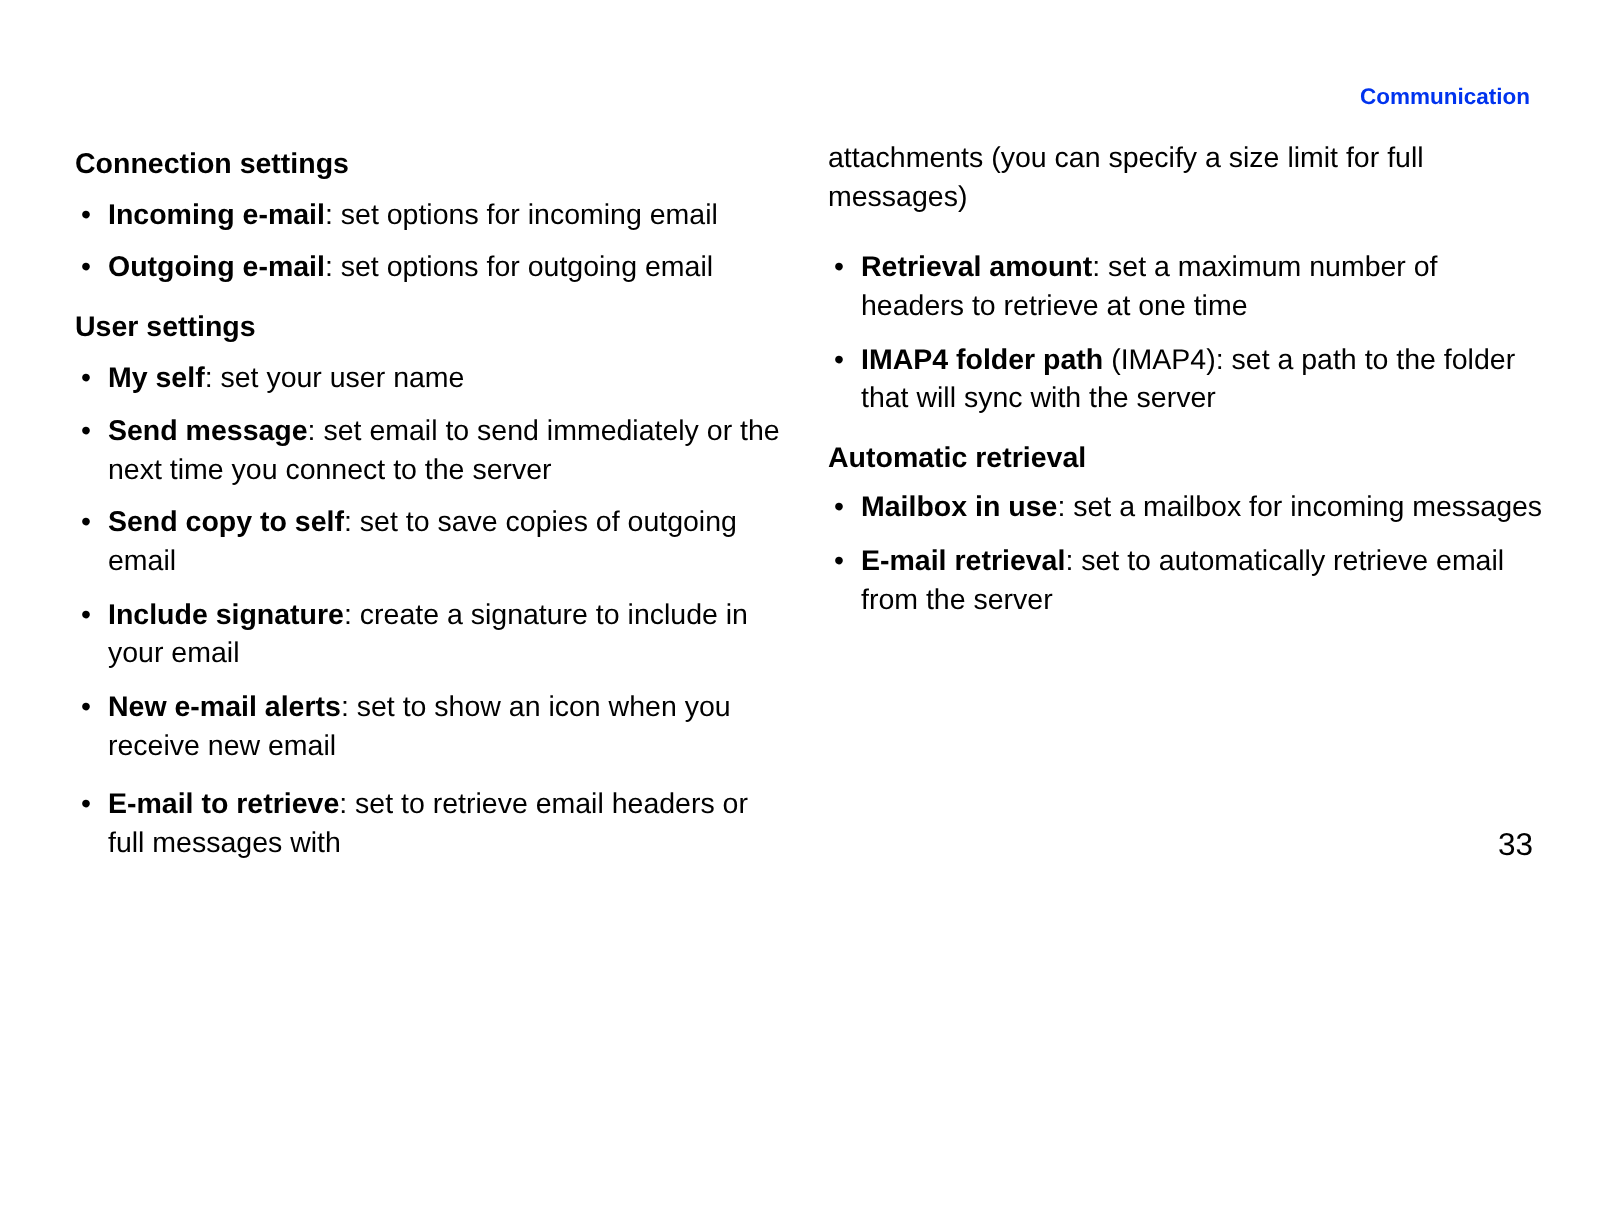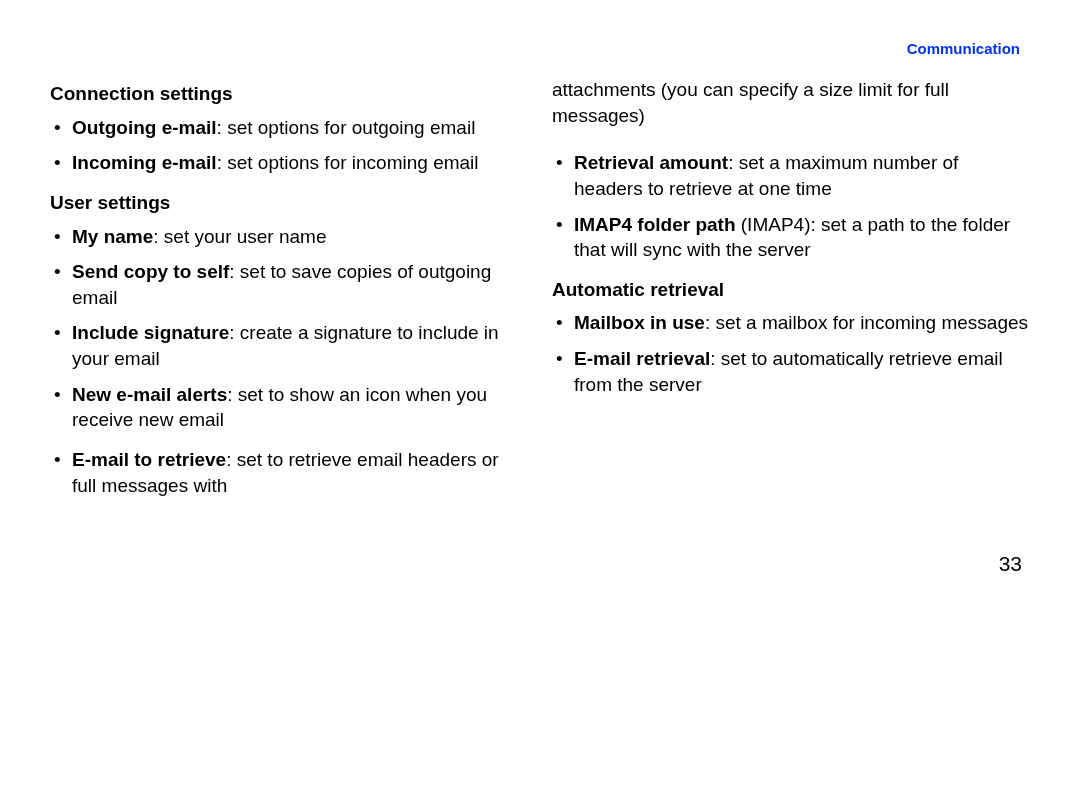--- a/index.html
+++ b/index.html
@@ -6,21 +6,21 @@
     margin: 0;
     padding: 0;
     font-family: Verdana, Geneva, sans-serif;
     background: #fff;
     color: #000;
   }
   .page {
     width: 1080px;
     height: 598px;
     box-sizing: border-box;
-    padding: 40px 50px 30px 50px;
+    padding: 56px 50px 30px 50px;
     position: relative;
   }
   .header {
     text-align: right;
     color: #0033ee;
     font-weight: bold;
     font-size: 15px;
     margin-bottom: 20px;
     padding-right: 10px;
   }
@@ -68,27 +68,28 @@
 <body>
 
 <div class="page">
   <div class="header">Communication</div>
 
   <div class="columns">
 
     <div class="col">
       <div class="section-heading">Connection settings</div>
       <ul>
+        <li><span class="term">Incoming e-mail</span><span>: set options for incoming email</span></li>
         <li><span class="term">Outgoing e-mail</span><span>: set options for outgoing email</span></li>
-        <li><span class="term">Incoming e-mail</span><span>: set options for incoming email</span></li>
       </ul>
 
       <div class="section-heading">User settings</div>
       <ul>
-        <li><span class="term">My name</span><span>: set your user name</span></li>
+        <li><span class="term">My self</span><span>: set your user name</span></li>
+        <li><span class="term">Send message</span><span>: set email to send immediately or the next time you connect to the server</span></li>
         <li><span class="term">Send copy to self</span><span>: set to save copies of outgoing email</span></li>
         <li><span class="term">Include signature</span><span>: create a signature to include in your email</span></li>
         <li><span class="term">New e-mail alerts</span><span>: set to show an icon when you receive new email</span></li>
       </ul>
 
       <ul>
         <li><span class="term">E-mail to retrieve</span><span>: set to retrieve email headers or full messages with</span></li>
       </ul>
     </div>
 

